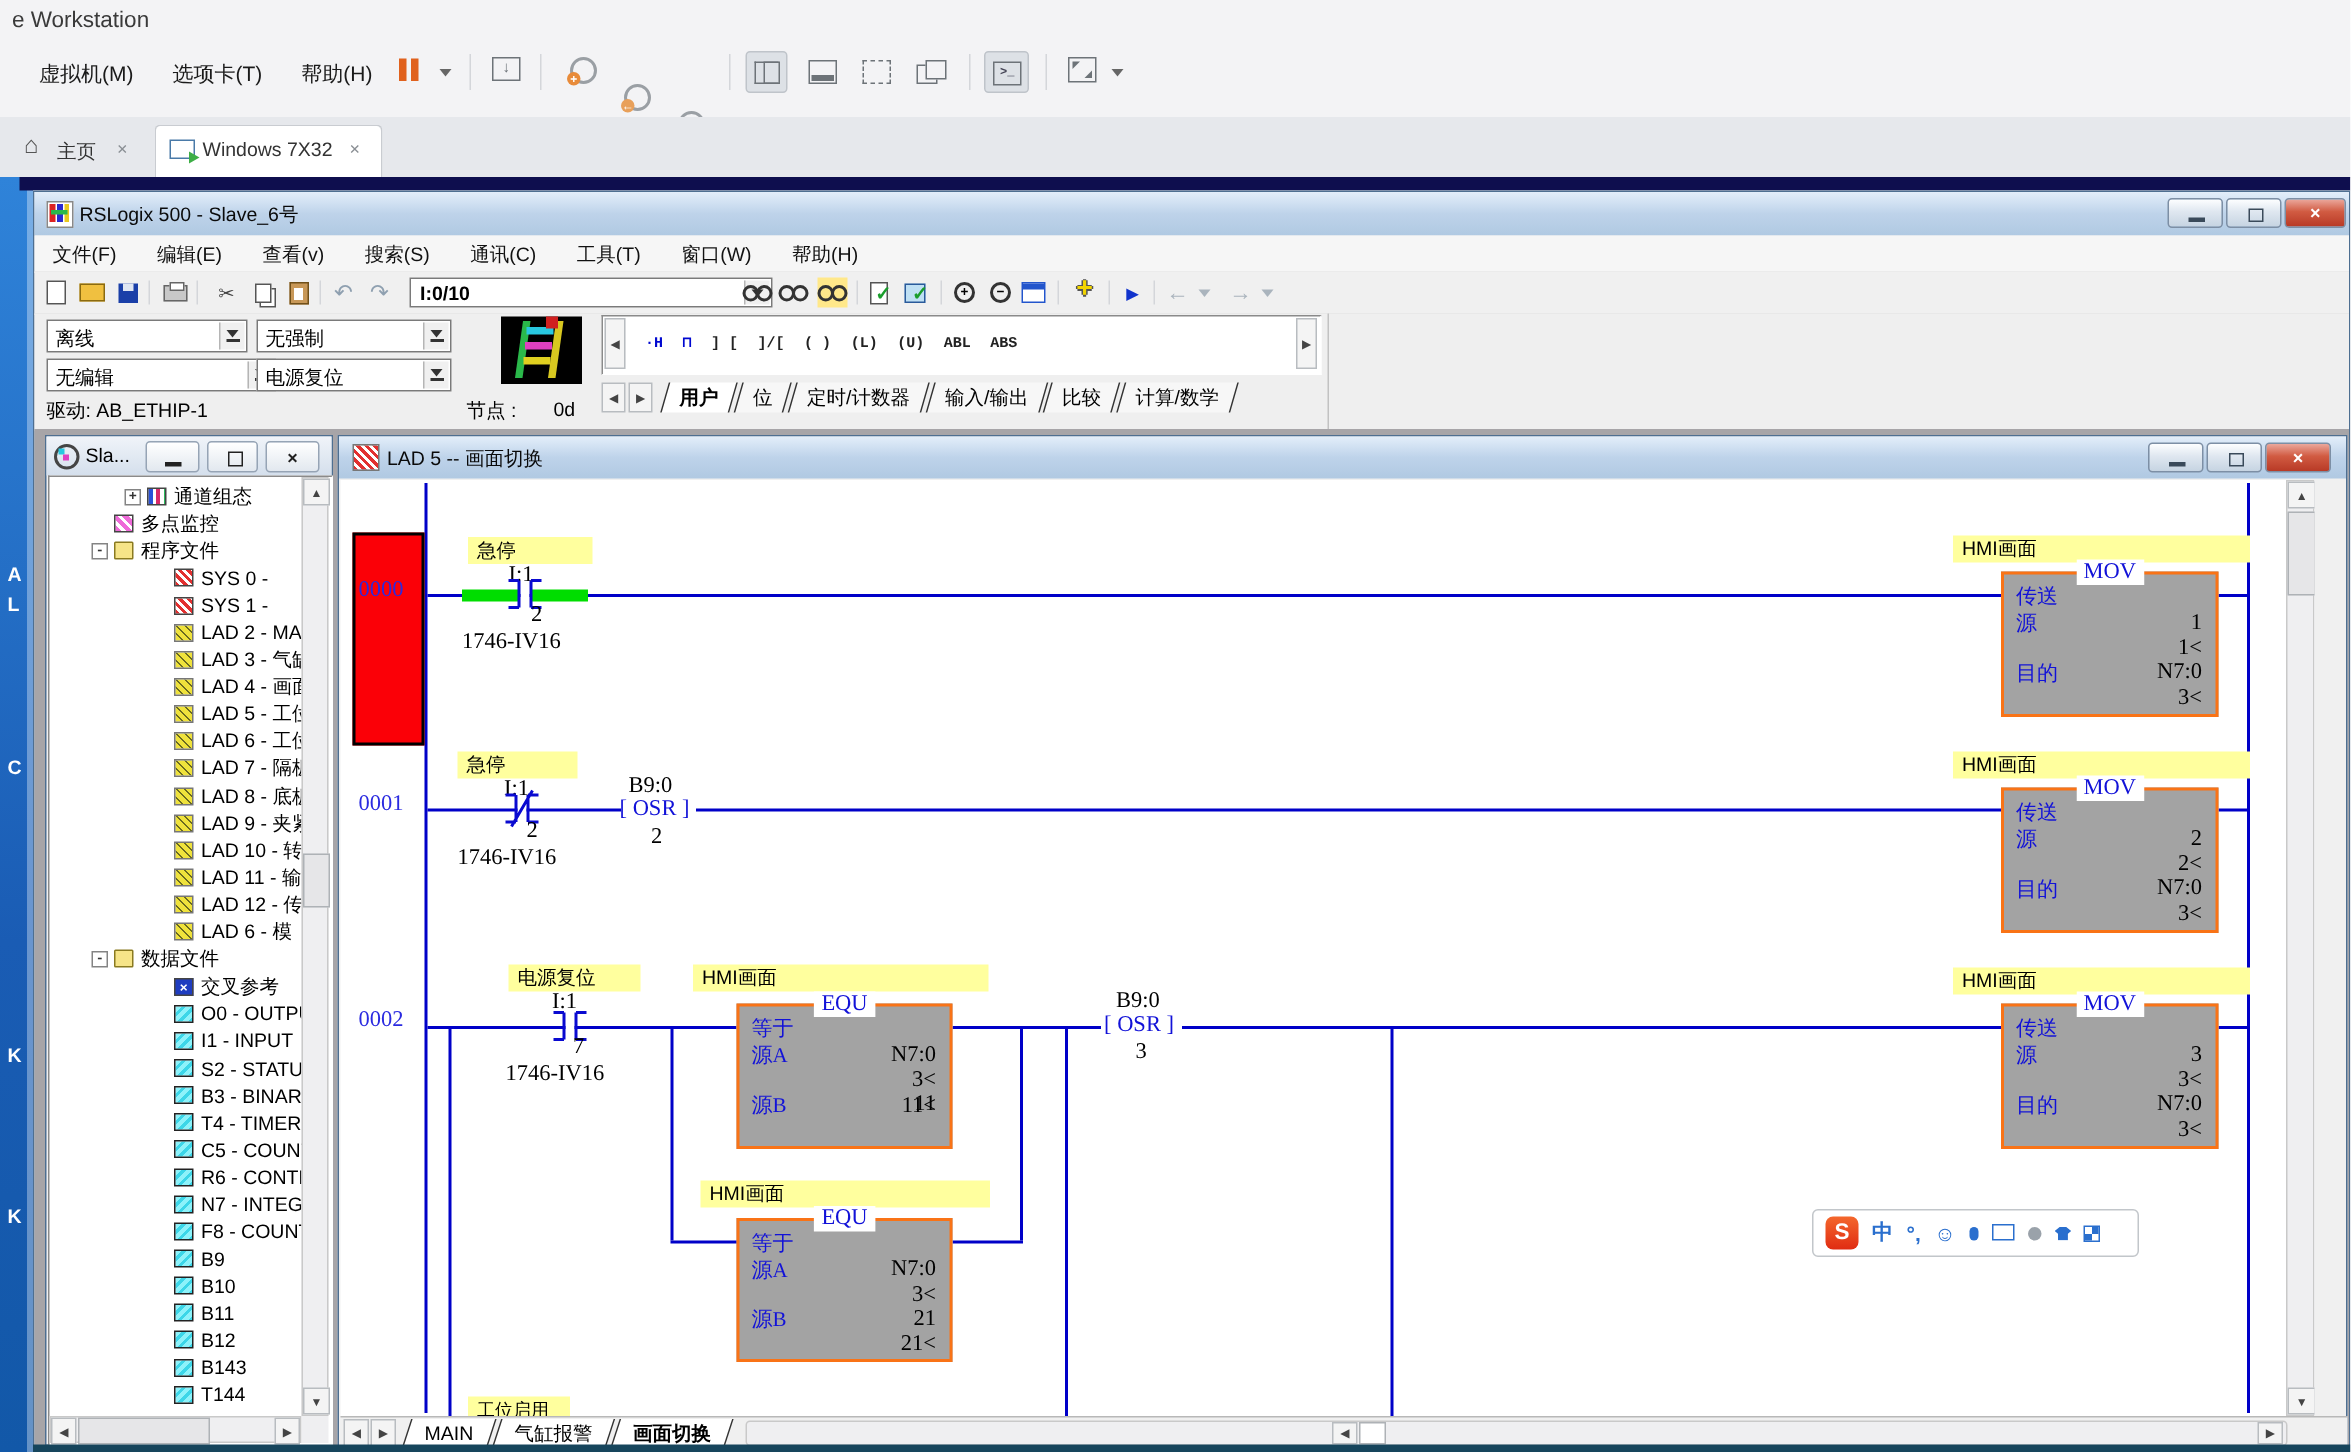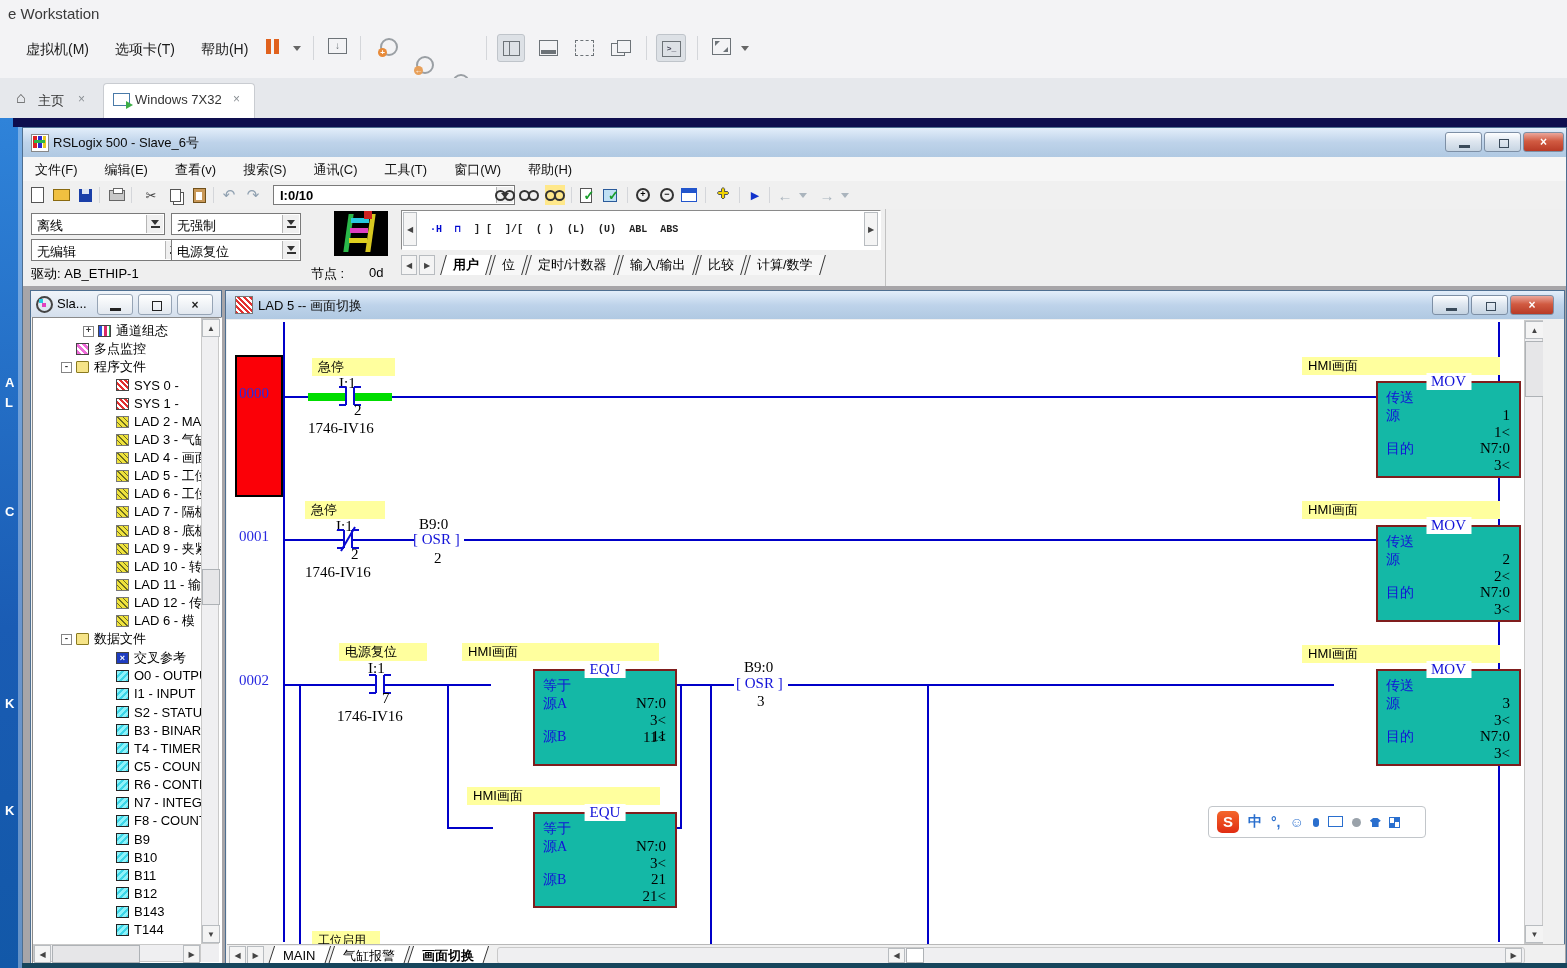--- a/index.html
+++ b/index.html
@@ -57,21 +57,21 @@
   .trow[data-icon="folder"] .ticon{background:#f6e488;border-color:#8a7a20;border-radius:1px;}
   .trow[data-icon="sys"] .ticon{background:repeating-linear-gradient(45deg,#e23030 0 2px,#ffffff 2px 4px);}
   .trow[data-icon="lad"] .ticon{background:repeating-linear-gradient(45deg,#efe23c 0 3px,#6a6a20 3px 4px);border-color:#777;}
   .trow[data-icon="xref"] .ticon{background:#1e3cc0;color:#fff;font:bold 9px/11px "Liberation Sans",sans-serif;text-align:center;}
   .trow[data-icon="xref"] .ticon::before{content:"\00d7";}
   .trow[data-icon="data"] .ticon{background:repeating-linear-gradient(135deg,#8df2fa 0 3px,#3cd6e8 3px 5px);border-color:#222;}
   
   .wire{position:absolute;height:2px;background:#0000c8;}
   .vwire{position:absolute;width:2px;background:#0000c8;}
   .yl{position:absolute;background:#ffff9e;height:18px;line-height:18px;font-size:13px;color:#000;padding-left:6px;box-sizing:border-box;overflow:hidden;white-space:nowrap;}
-  .ibox{position:absolute;border:2px solid #7f1d1d;background:#14b8a6;box-sizing:border-box;margin-left:42px;}
+  .ibox{position:absolute;border:2px solid #f97316;background:#a3a3a3;box-sizing:border-box;}
   .btitle{position:absolute;top:-10px;left:50%;transform:translateX(-50%);background:#fff;padding:0 5px;color:#1212d8;font:15px "Liberation Serif",serif;}
   .brow-l{position:absolute;left:8px;color:#1212d8;font:14px "Liberation Serif",serif;white-space:nowrap;}
   .brow-v{position:absolute;right:9px;color:#000;font:15px "Liberation Serif",serif;white-space:nowrap;}
   .ltxt{position:absolute;color:#000;font:15px "Liberation Serif",serif;white-space:nowrap;}
   .rnum{position:absolute;color:#2a2ae0;font:15px "Liberation Serif",serif;}
   .osr{position:absolute;color:#1212d8;font:15px "Liberation Serif",serif;}
   .osr::before{content:"[ ";}
   .osr::after{content:" ]";}
   .gbar{position:absolute;height:8px;background:#00dd00;}
   .btab{transform:skewX(-18deg);border-left:1.5px solid #333;border-right:1.5px solid #333;padding:0 11px;background:#fff;font-size:13px;line-height:19px;margin-right:3px;white-space:nowrap;}

